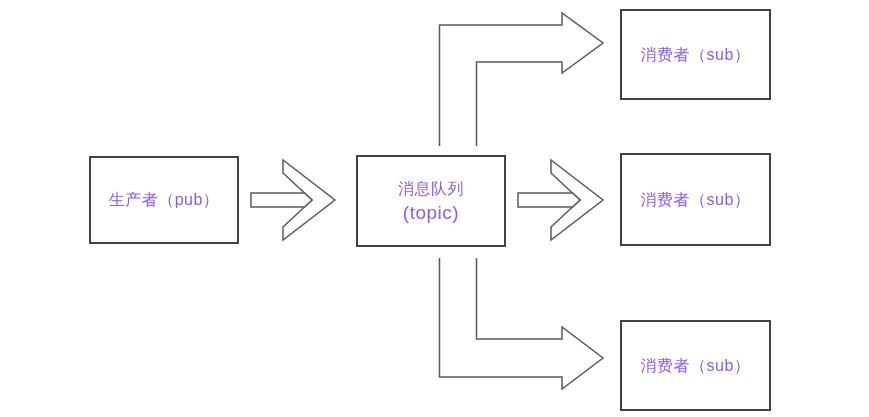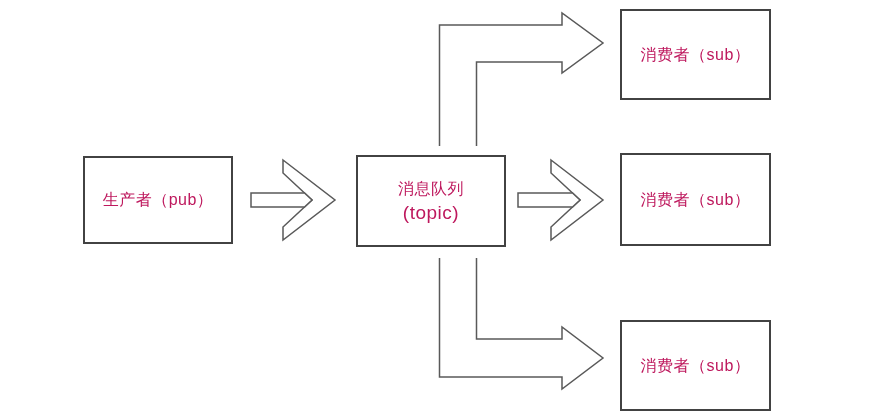--- a/index.html
+++ b/index.html
@@ -25,26 +25,26 @@
   .node {
     position: absolute;
     box-sizing: border-box;
     border: 2px solid #424242;
     background: #ffffff;
     display: flex;
     flex-direction: column;
     align-items: center;
     justify-content: center;
     text-align: center;
-    color: #be185d;
+    color: #8b5cf6;
     font-size: 16px;
     line-height: 24px;
     letter-spacing: 0.5px;
   }
-  .node-producer  { left: 83px;  top: 156px; width: 150px; height: 88px; }
+  .node-producer  { left: 89px;  top: 156px; width: 150px; height: 88px; }
   .node-queue     { left: 356px; top: 155px; width: 150px; height: 92px; }
   .node-consumer-top    { left: 620px; top: 9px;   width: 151px; height: 91px; }
   .node-consumer-middle { left: 620px; top: 153px; width: 151px; height: 93px; }
   .node-consumer-bottom { left: 620px; top: 320px; width: 151px; height: 91px; }
   .node .sub-line { font-size: 19px; }
   svg path { fill: #ffffff; stroke: #595959; stroke-width: 1.5; stroke-linejoin: miter; }
 </style>
 </head>
 <body>
 

